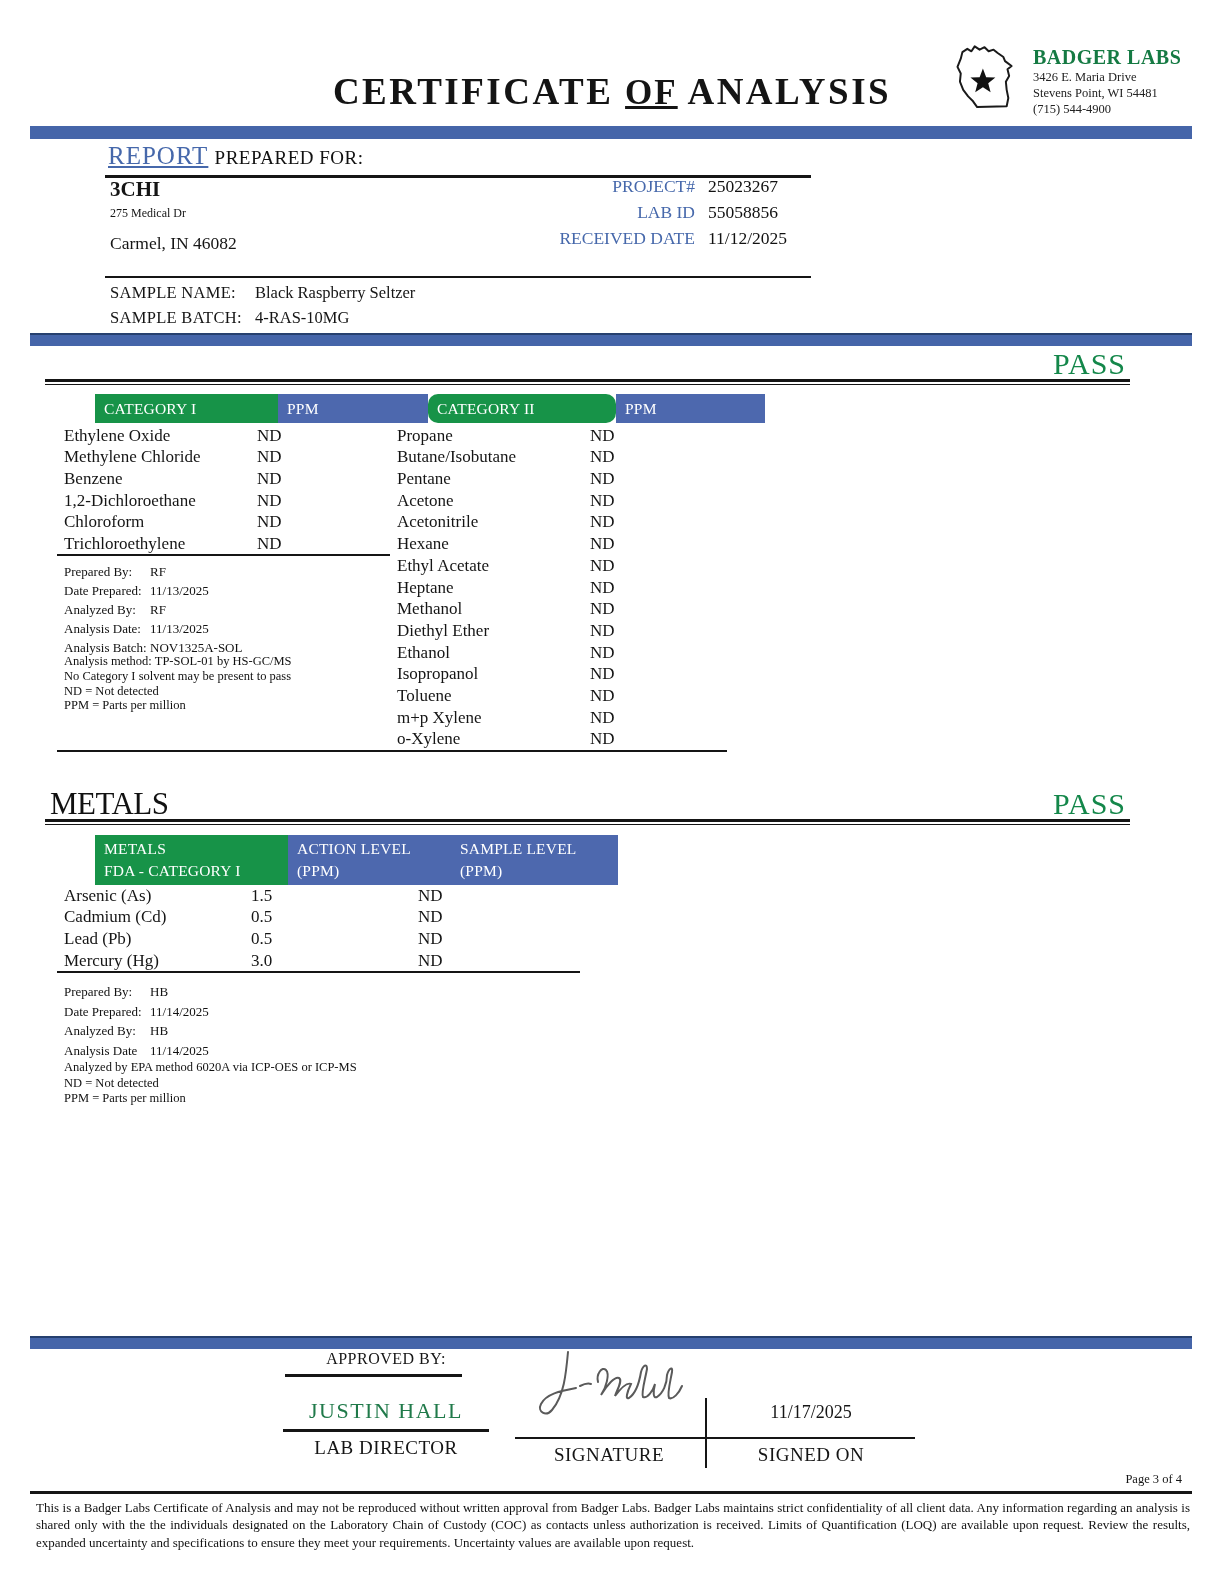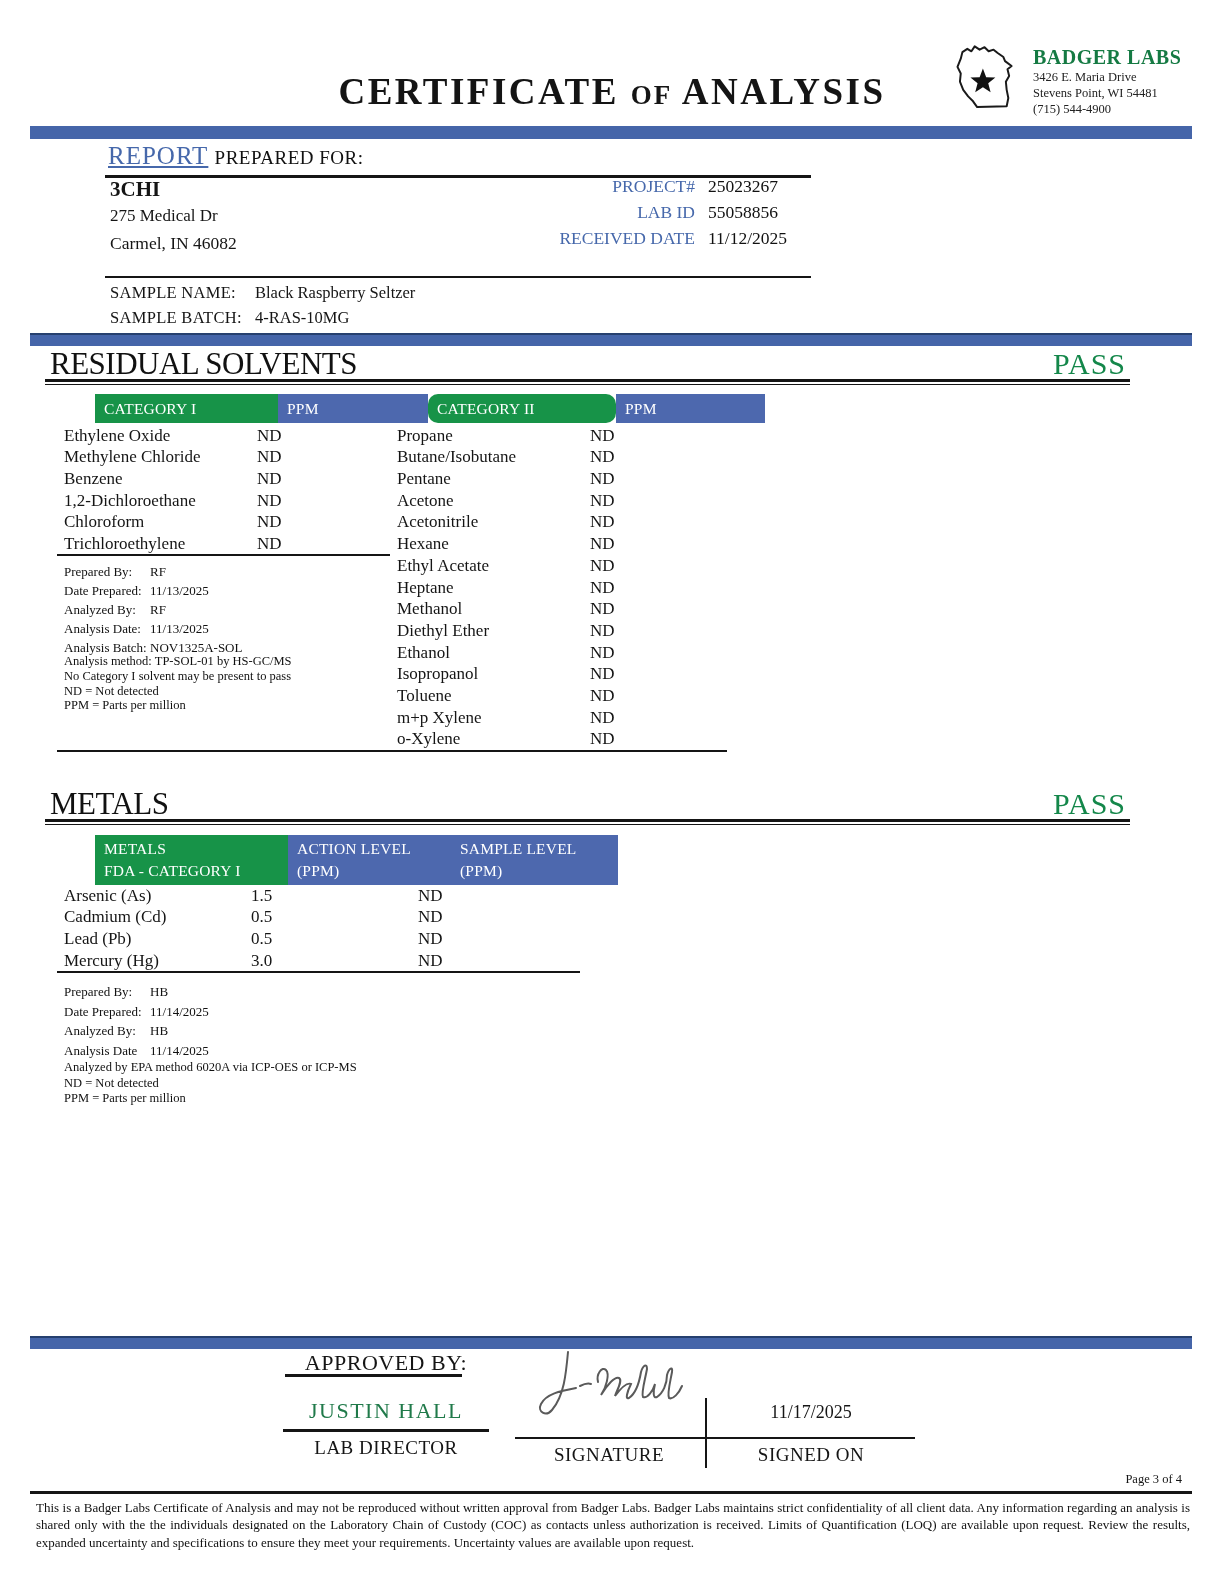--- a/index.html
+++ b/index.html
@@ -2,21 +2,21 @@
 <html style="--bar-blue: #4565A9; --table-green: #179348; --table-blue: #4D68AE; --pass-green: #14874A; --label-blue: #4668AB; --brand-green: #157A43; --approver-green: #207A4A;"><head>
 <meta charset="utf-8">
 <style>
   html,body{margin:0;padding:0;background:#e8e8e8;}
   .page{position:relative;width:1224px;height:1584px;background:#ffffff;margin:0 auto;
         font-family:"Liberation Serif",serif;color:#151515;overflow:hidden;}
 
   
   .doc-title{position:absolute;top:70px;left:0;width:1224px;text-align:center;
              font-weight:bold;font-size:37px;letter-spacing:2.5px;color:#141414;}
-  .doc-title .of{font-size:27px;text-transform:uppercase;letter-spacing:2px;}
+  .doc-title .of{font-size:35px;text-transform:uppercase;letter-spacing:2px;text-decoration:underline;}
 
   .logo{position:absolute;top:36px;left:946px;display:flex;gap:5px;}
   .logo-text{padding-top:10px;}
   .logo-name{font-size:20px;font-weight:bold;color:var(--brand-green,#157A43);
              letter-spacing:.5px;white-space:nowrap;}
   .logo-addr{font-size:12.5px;line-height:16px;color:#222;}
 
   
   .bar{position:absolute;left:30px;width:1162px;height:13px;background:var(--bar-blue,#4565A9);box-sizing:border-box;}
   .bar1{top:126px;}
@@ -24,21 +24,21 @@
   .bar3{top:1336px;border-top:2px solid #26406F;}
   .hline{position:absolute;background:#151515;}
 
   
   .report-heading{position:absolute;left:108px;top:142px;font-size:25px;}
   .report-word{color:var(--label-blue,#4668AB);text-decoration:underline;letter-spacing:1px;}
   .prepared-for{font-size:19px;color:#111;letter-spacing:.5px;}
   #line-report{left:105px;top:175px;width:706px;height:2.5px;}
   #line-sample{left:105px;top:276px;width:706px;height:2px;}
   .client-name{position:absolute;left:110px;top:177px;font-size:21px;font-weight:bold;}
-  .client-addr1{position:absolute;left:110px;top:206px;font-size:17px;}
+  .client-addr1{position:absolute;left:110px;top:206px;font-size:12px;}
   .client-addr2{position:absolute;left:110px;top:233px;font-size:17.5px;}
   .field-row{position:absolute;left:400px;width:420px;height:26px;font-size:17.5px;white-space:nowrap;}
   .field-label{display:inline-block;width:295px;text-align:right;color:var(--label-blue,#4668AB);}
   .field-value{margin-left:13px;color:#111;}
   .sample-label{position:absolute;left:110px;font-size:16.5px;letter-spacing:.3px;}
   .sample-value{position:absolute;left:255px;font-size:16.5px;}
 
   
   .sec-title{position:absolute;left:50px;font-size:31px;letter-spacing:-.5px;color:#111;}
   .sec-pass{position:absolute;left:1040px;width:86px;text-align:right;font-size:30px;
@@ -75,21 +75,21 @@
   .notes{position:absolute;font-size:13px;color:#111;}
   #solv-notes{left:64px;top:562px;line-height:19px;}
   #met-notes{left:64px;top:982px;line-height:19.5px;}
   .note-label{display:inline-block;width:86px;}
   .method{position:absolute;font-size:12.5px;color:#111;}
   #solv-method{left:64px;top:654px;line-height:14.8px;}
   #met-method{left:64px;top:1060px;line-height:15.5px;}
 
   
   .appr-center{position:absolute;text-align:center;}
-  #approved-by{left:283px;top:1350px;width:206px;font-size:22px;letter-spacing:.5px;}
+  #approved-by{left:283px;top:1350px;width:206px;font-size:16px;letter-spacing:.5px;}
   #line-appr1{left:285px;top:1374px;width:177px;height:2.5px;}
   #approver-name{left:283px;top:1398px;width:206px;font-size:22px;letter-spacing:1.5px;
                  color:var(--approver-green,#207A4A);}
   #line-appr2{left:283px;top:1429px;width:206px;height:2.5px;}
   #approver-title{left:283px;top:1437px;width:206px;font-size:19px;letter-spacing:.5px;}
   #signature{position:absolute;left:528px;top:1342px;}
   #line-sig{left:515px;top:1437px;width:400px;height:2px;}
   #vline-sig{position:absolute;left:705px;top:1398px;width:2px;height:70px;background:#151515;}
   #signature-label{left:515px;top:1444px;width:188px;font-size:19px;letter-spacing:.5px;}
   #signed-date{left:709px;top:1402px;width:204px;font-size:18px;}
@@ -152,21 +152,20 @@
   </div>
 
   <div class="hline" id="line-sample"></div>
   <div class="sample-label" style="top:283px;">SAMPLE NAME:</div>
   <div class="sample-value" style="top:283px;">Black Raspberry Seltzer</div>
   <div class="sample-label" style="top:308px;">SAMPLE BATCH:</div>
   <div class="sample-value" style="top:308px;">4-RAS-10MG</div>
 
   <div class="bar bar2"></div>
 
-  <div class="sec-title" style="top:346px;">RESIDUAL SOLVENTS</div>
   <div class="sec-pass" style="top:347px;">PASS</div>
   <div class="hline" style="left:45px;top:379px;width:1085px;height:3px;"></div>
   <div class="hline" style="left:45px;top:384px;width:1085px;height:1px;"></div>
 
   <div class="tbl-head" id="solv-head">
     <div class="th green w1">CATEGORY I</div>
     <div class="th blue w2">PPM</div>
     <div class="th green w3">CATEGORY II</div>
     <div class="th blue w4">PPM</div>
   </div>

